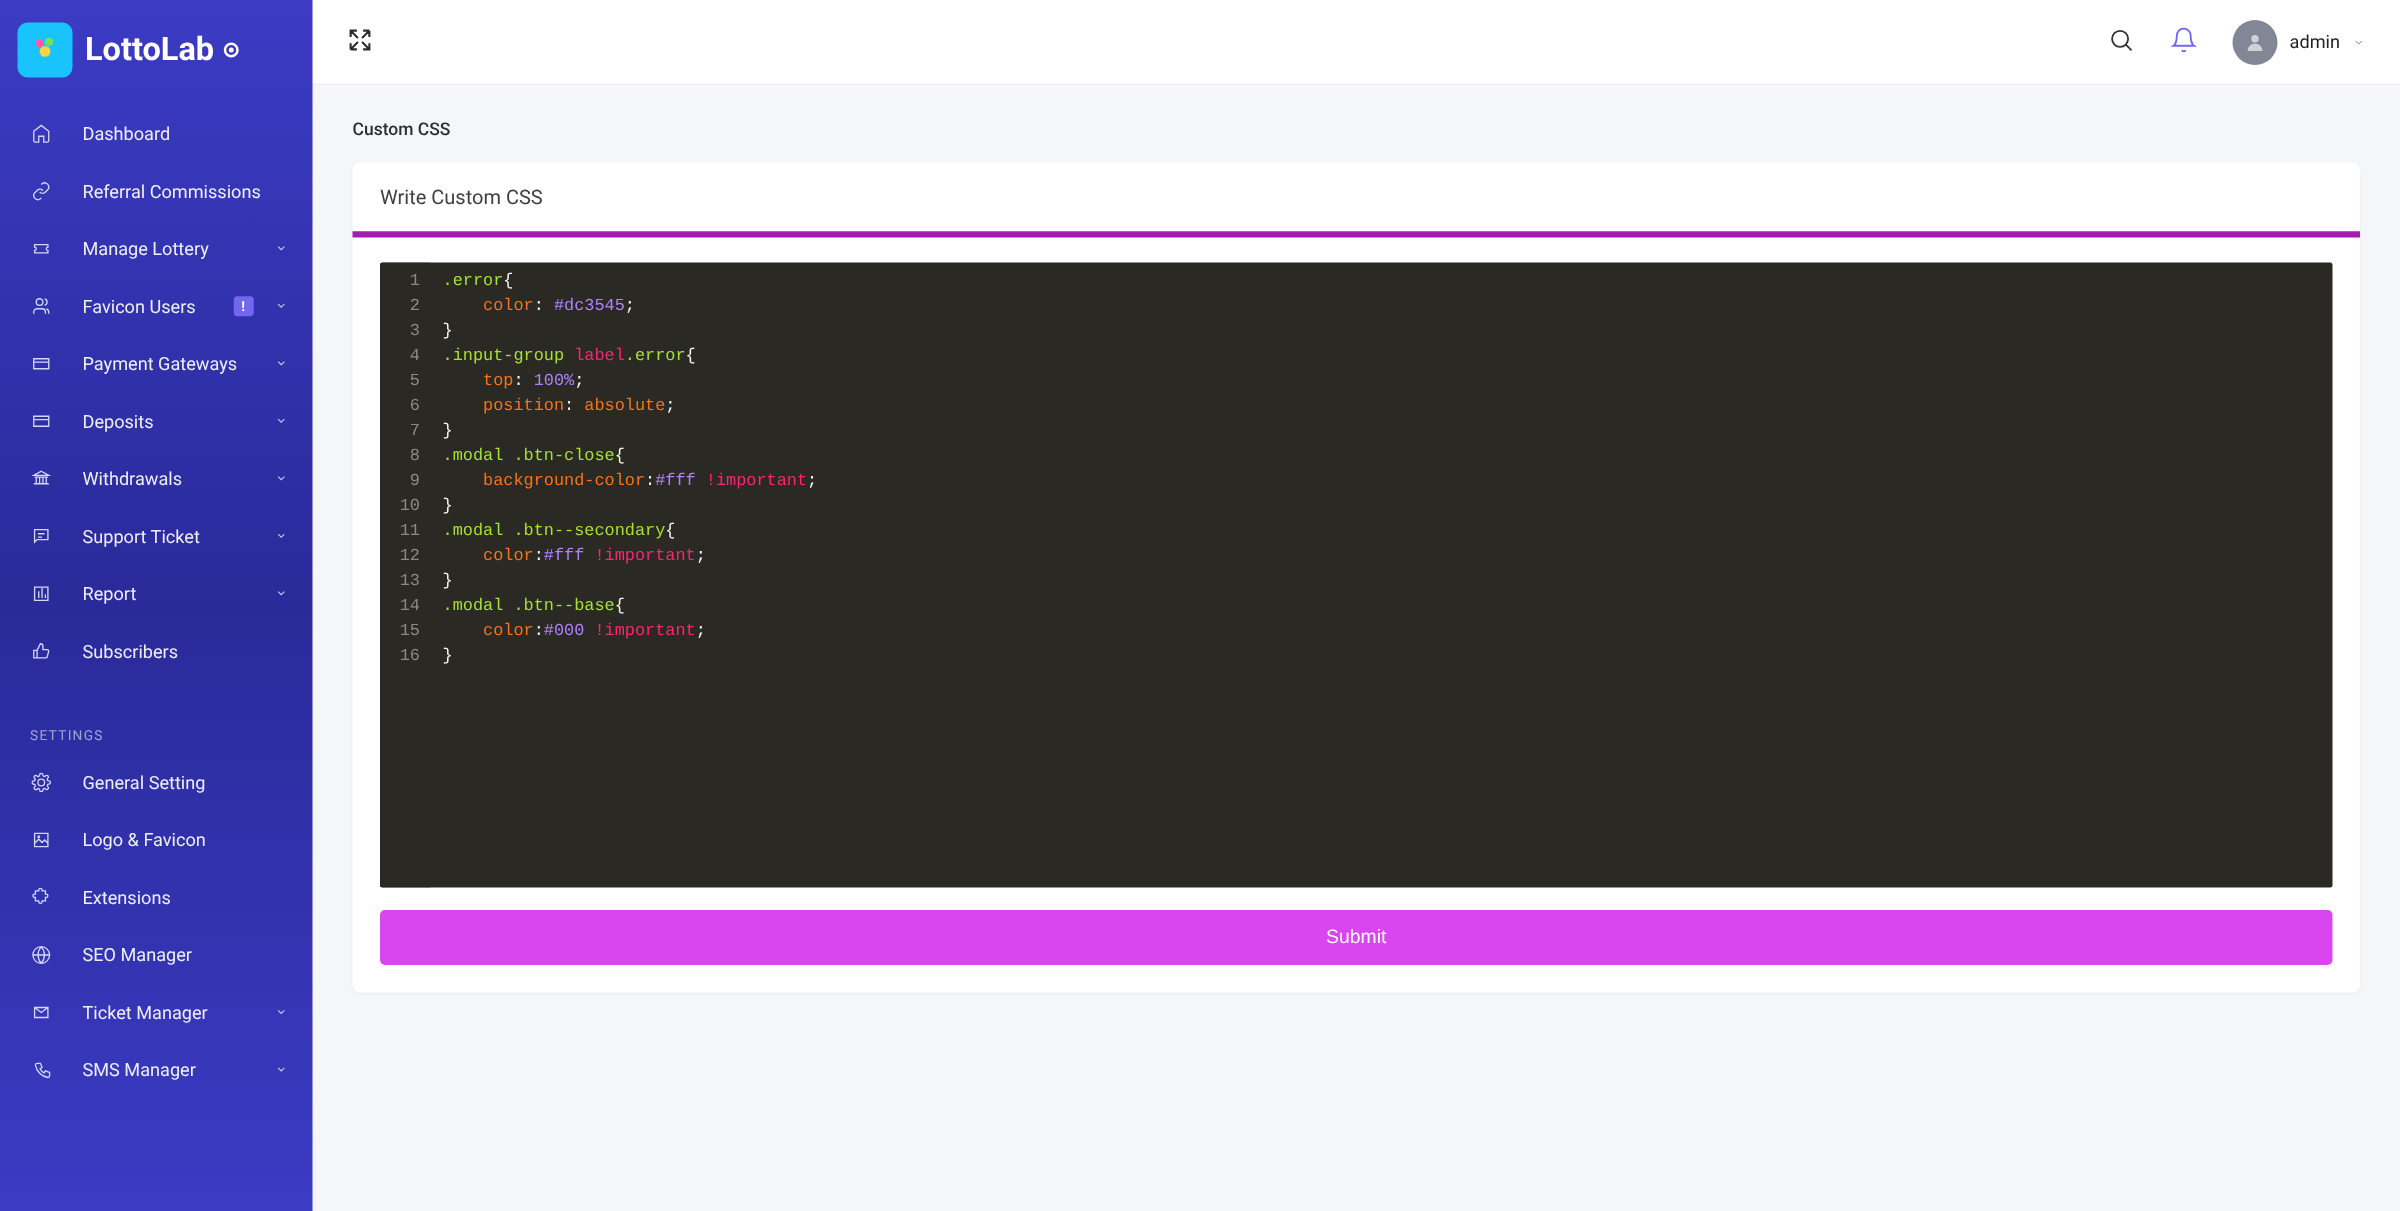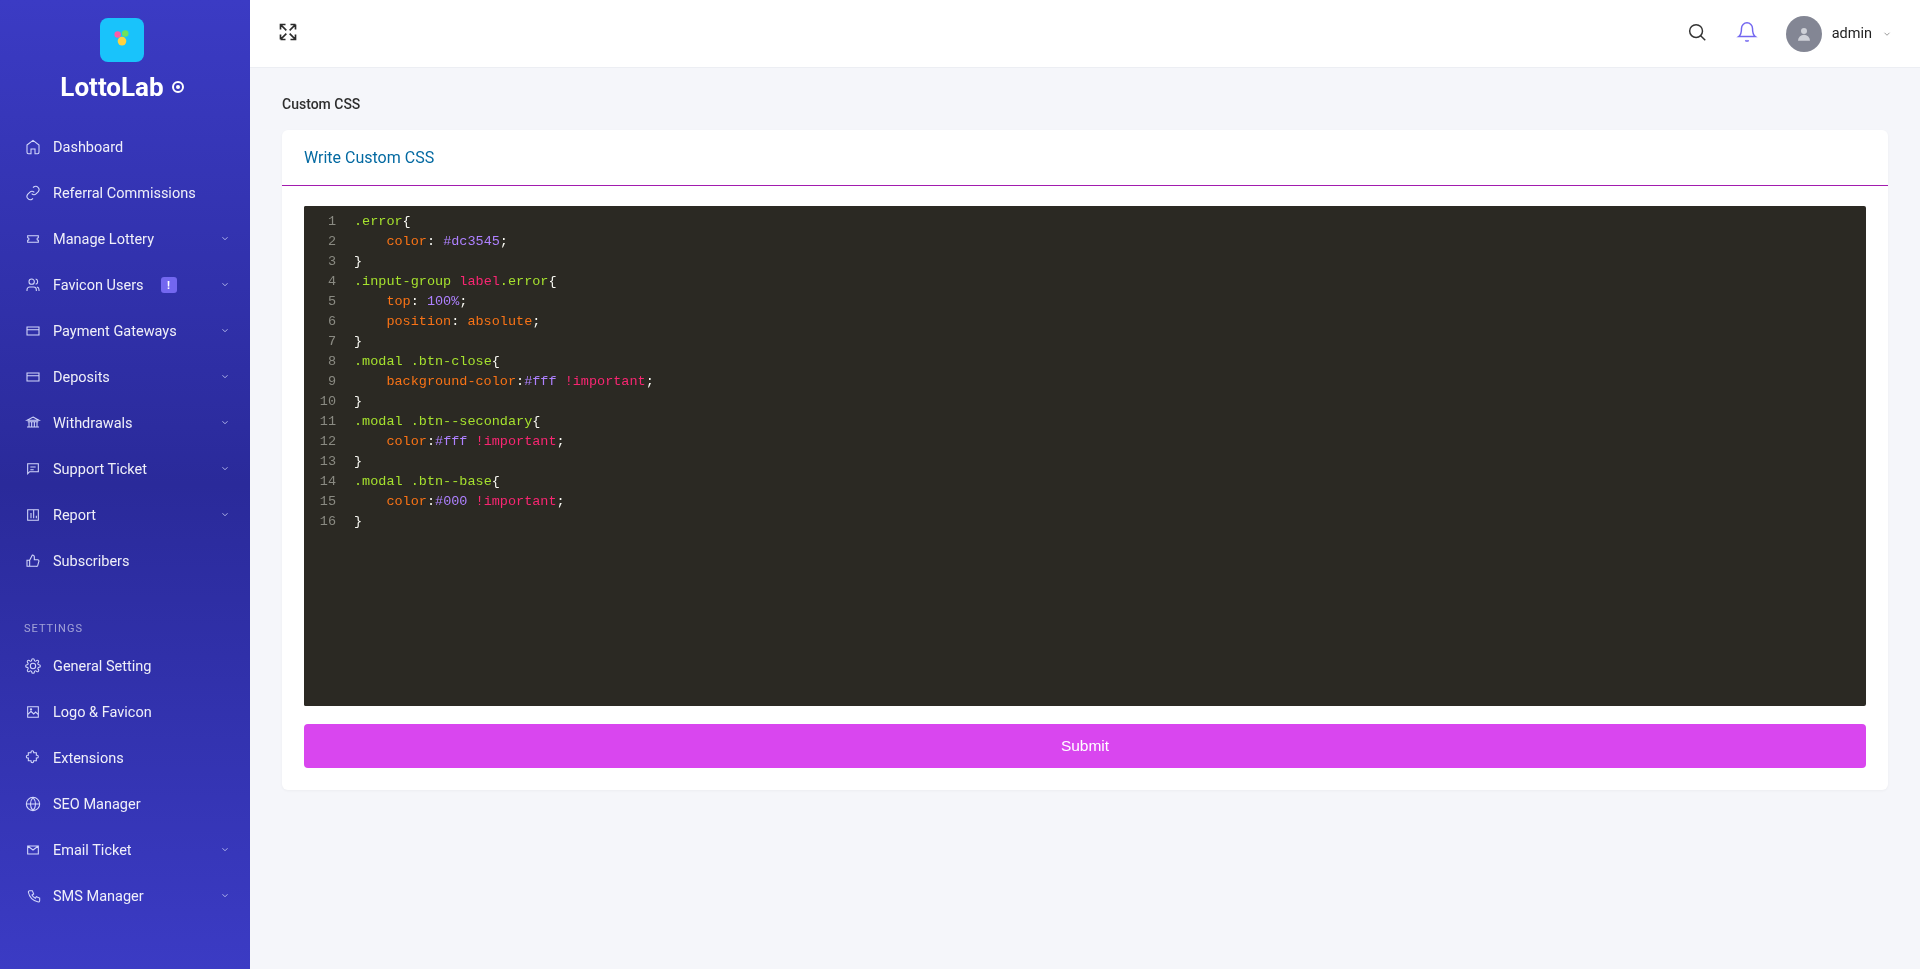--- a/index.html
+++ b/index.html
@@ -21,21 +21,20 @@
   height: 100%;
   background: linear-gradient(180deg, #3b3bc4 0%, #2a2a9a 50%, #3b3bc4 100%);
   overflow-y: auto;
   z-index: 100;
 }
 .sidebar-logo {
   display: flex;
   align-items: center;
   padding: 18px 20px 22px 14px;
   gap: 10px;
-  flex-direction: column;
 }
 .sidebar-logo-icon {
   width: 44px;
   height: 44px;
   background: #19c3fb;
   border-radius: 8px;
   position: relative;
   display: flex;
   align-items: center;
   justify-content: center;
@@ -70,21 +69,21 @@
 
 .sidebar-menu { list-style: none; padding: 0 0 20px; }
 .sidebar-menu li { position: relative; }
 .sidebar-menu a {
   display: flex;
   align-items: center;
   padding: 14px 24px;
   color: rgba(255,255,255,0.92);
   text-decoration: none;
   font-size: 14.5px;
-  gap: 11px;
+  gap: 24px;
   position: relative;
 }
 .sidebar-icon {
   width: 18px;
   height: 18px;
   display: inline-flex;
   align-items: center;
   justify-content: center;
   opacity: 0.95;
   flex-shrink: 0;
@@ -167,23 +166,23 @@
   color: #2e2e2e;
 }
 .card {
   background: #fff;
   border-radius: 6px;
   margin: 0 32px 32px;
   box-shadow: 0 1px 3px rgba(0,0,0,0.04);
 }
 .card-header {
   padding: 18px 22px;
-  border-bottom: 1px solid #a21caf;
+  border-bottom: 5px solid #a21caf;
   font-size: 16px;
-  color: #0369a1;
+  color: #404040;
 }
 .card-body {
   padding: 20px 22px 22px;
 }
 
 
 .code-editor {
   background: #2b2923;
   border-radius: 2px;
   display: flex;
@@ -421,21 +420,21 @@
           <span>SEO Manager</span>
         </a>
       </li>
       <li>
         <a href="#">
           <span class="sidebar-icon">
             <svg viewBox="0 0 24 24">
               <path d="M4 6h16v12H4zM4 6l8 6 8-6"></path>
             </svg>
           </span>
-          <span>Email Ticket</span>
+          <span>Ticket Manager</span>
           <span class="sidebar-chevron"><svg viewBox="0 0 24 24">
               <path d="M6 9l6 6 6-6"></path>
             </svg></span>
         </a>
       </li>
       <li>
         <a href="#">
           <span class="sidebar-icon">
             <svg viewBox="0 0 24 24">
               <path d="M7 4h4l2 5-2.5 1.5a11 11 0 0 0 5 5L17 13l5 2v4a2 2 0 0 1-2 2A18 18 0 0 1 5 6a2 2 0 0 1 2-2z"></path>

